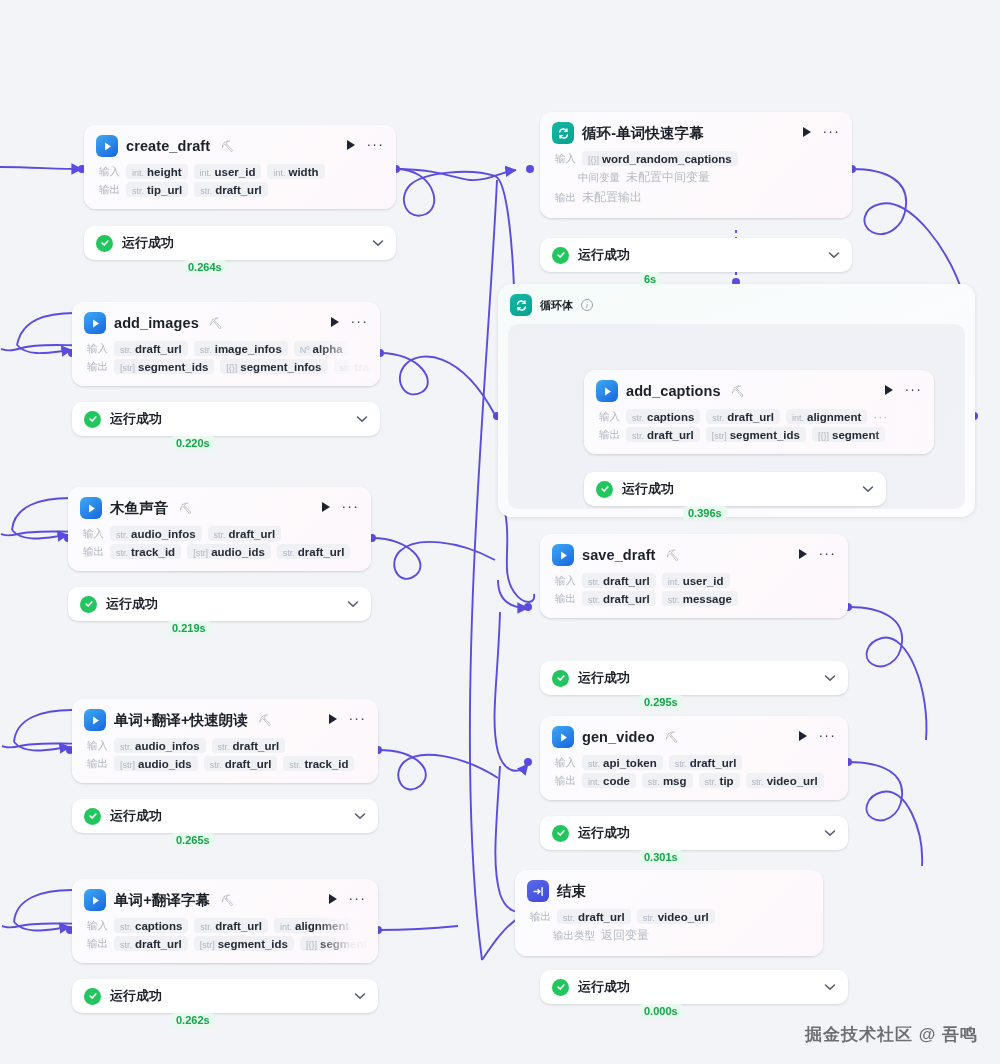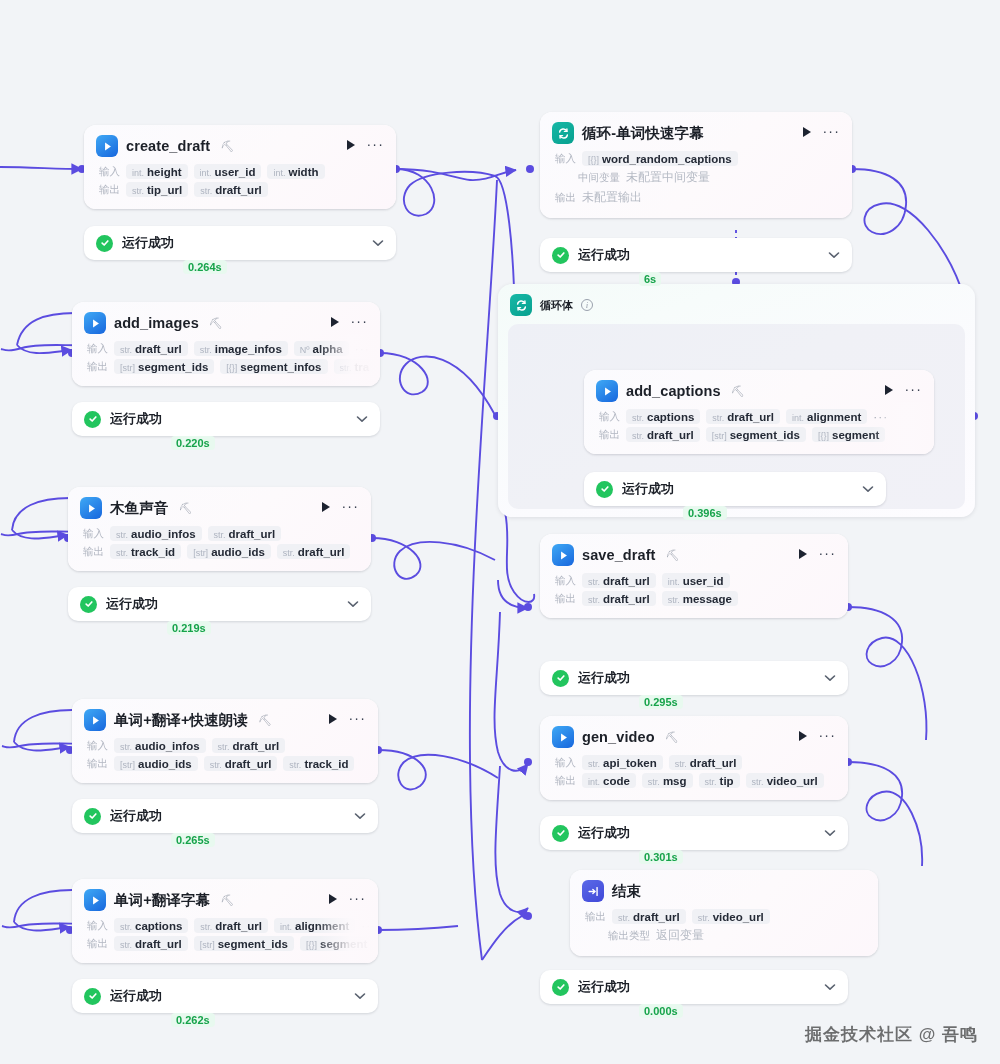--- a/index.html
+++ b/index.html
@@ -721,21 +721,21 @@
           <path d="M2.6 6.2 L5 8.4 L9.4 3.6"></path>
         </svg>
       </span>
       <span class="stext">运行成功</span>
       <span class="sdur">0.301s</span>
       <span class="chev"><svg width="12" height="8" viewBox="0 0 12 8" fill="none" stroke="#59616f" stroke-width="1.6" stroke-linecap="round" stroke-linejoin="round">
           <path d="M1.5 2 L6 6.2 L10.5 2"></path>
         </svg></span>
     </div>
 
-  <div class="node" style="left:570px; top:870px; width:308px;">
+  <div class="node" style="left:515px; top:870px; width:308px;">
     <div class="node-card">
         <div class="node-head">
           <span class="nicon indigo">
             <svg width="13" height="13" viewBox="0 0 16 16" fill="none" stroke="#fff" stroke-width="1.7" stroke-linecap="round" stroke-linejoin="round">
               <path d="M2.6 8 H9.6"></path>
               <path d="M7.2 5.4 L9.8 8 L7.2 10.6"></path>
               <path d="M12.4 3.2 V12.8"></path>
             </svg>
           </span>
           <span class="ntitle">结束</span>

